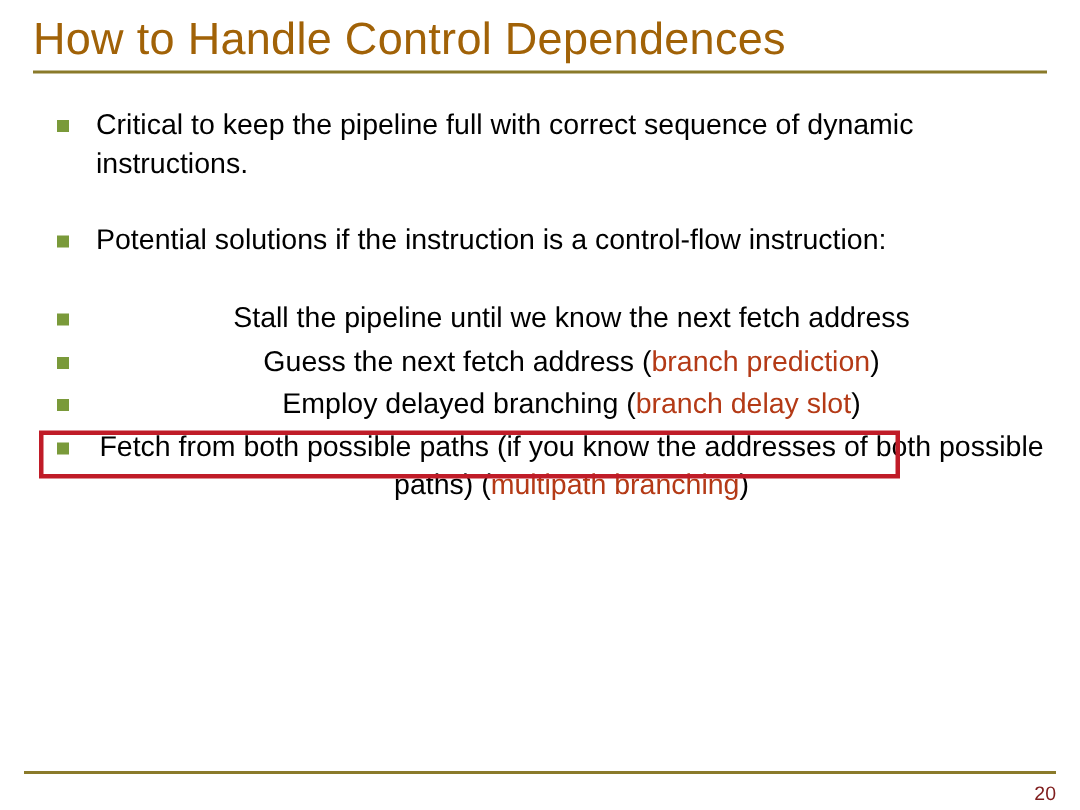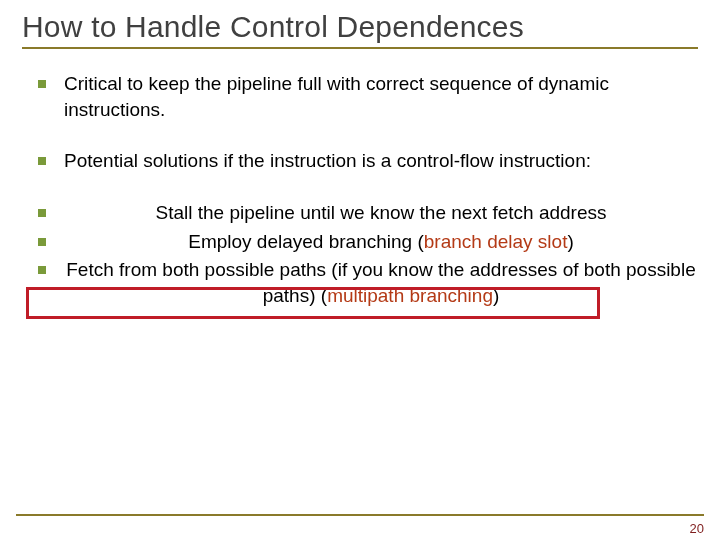--- a/index.html
+++ b/index.html
@@ -10,21 +10,21 @@
     font-family: Verdana, Geneva, sans-serif;
     position: relative;
     overflow: hidden;
   }
   .slide {
     padding: 10px 22px 0 22px;
   }
   .title {
     font-size: 30px;
     font-weight: 400;
-    color: #404040;
+    color: #a16207;
     font-family: Arial, sans-serif;
     letter-spacing: 0.2px;
     margin-bottom: 3px;
   }
   .title-rule {
     border: none;
     border-top: 2.5px solid #8a7a2a;
     margin-bottom: 22px;
     width: 100%;
   }
@@ -84,20 +84,23 @@
 <div class="slide">
   <h1 class="title">How to Handle Control Dependences</h1>
   <hr class="title-rule">
 
   <ul class="top">
     <li>Critical to keep the pipeline full with correct sequence of dynamic instructions.</li>
     <li>Potential solutions if the instruction is a control-flow instruction:</li>
 
     <li class="tight">Stall the pipeline until we know the next fetch address</li>
 
+    <li class="tight">
+      <span>Guess the next fetch address (</span><span class="keyword">branch prediction</span><span>)</span>
+    </li>
 
     <li class="tight">
       <span>Employ delayed branching (</span><span class="keyword">branch delay slot</span><span>)</span>
     </li>
 
 
 
     <li class="tight">
       <span>Fetch from both possible paths (if you know the addresses of both possible paths) (</span><span class="keyword">multipath branching</span><span>)</span>
     </li>

